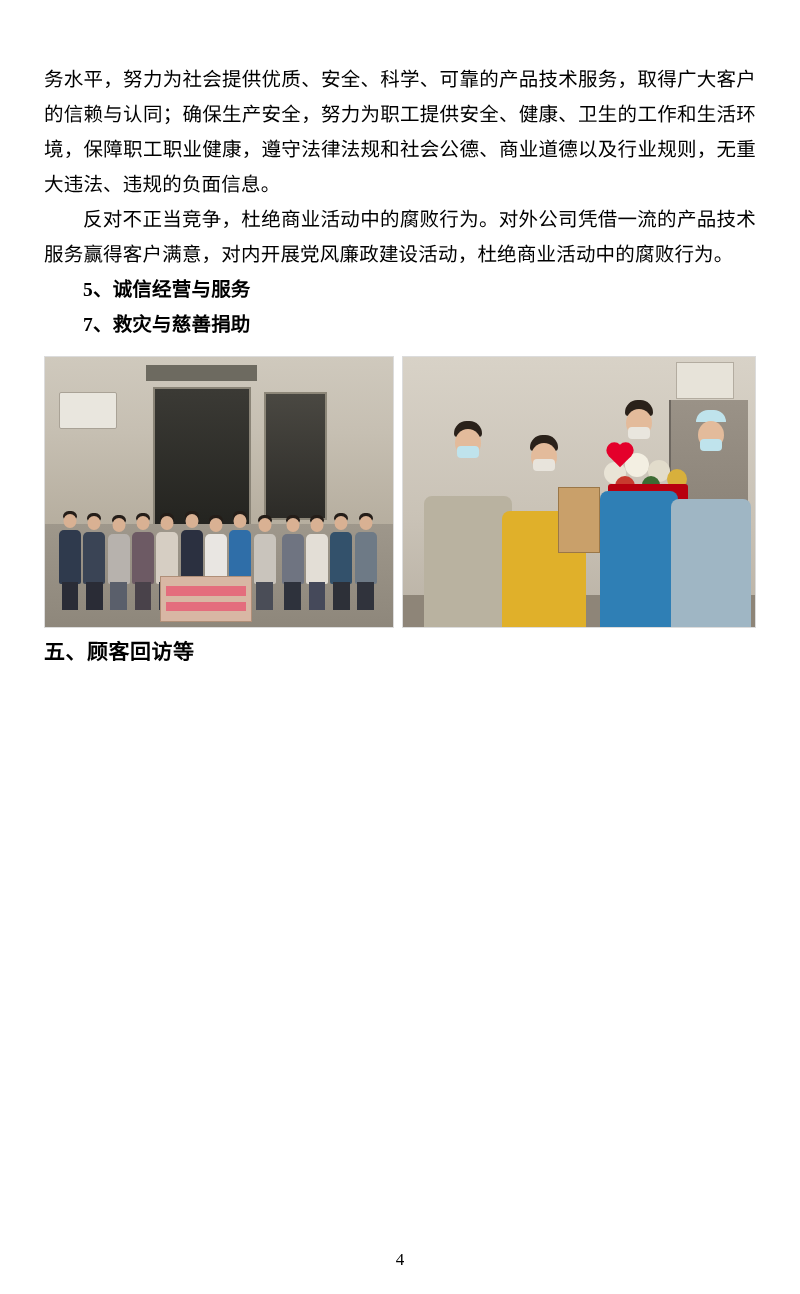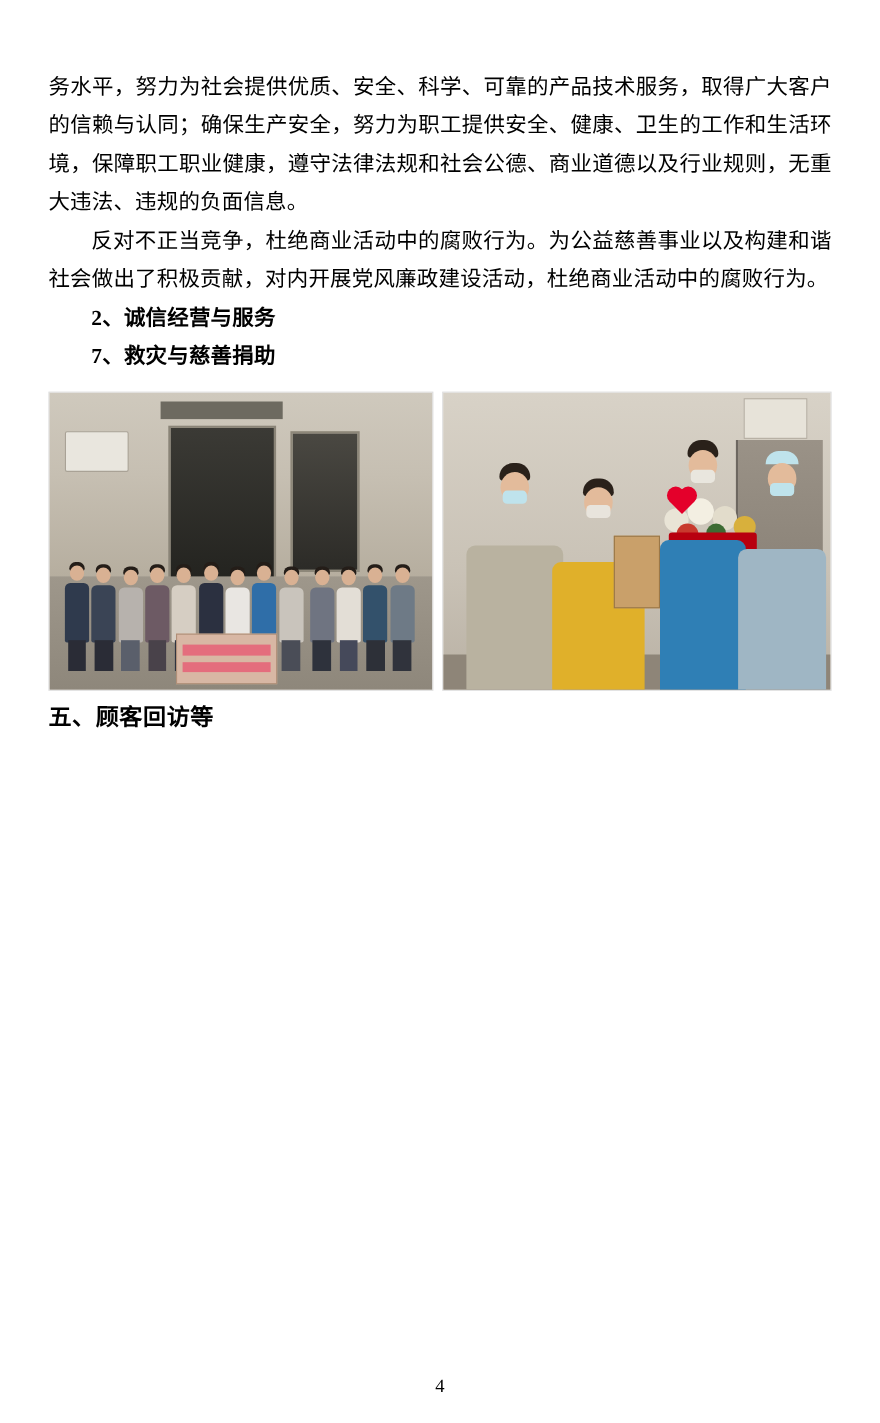--- a/index.html
+++ b/index.html
@@ -198,23 +198,23 @@
     font-family: "Liberation Serif", serif;
   }
 </style>
 </head>
 <body>
 
 <div class="page">
 
   <p class="">务水平，努力为社会提供优质、安全、科学、可靠的产品技术服务，取得广大客户的信赖与认同；确保生产安全，努力为职工提供安全、健康、卫生的工作和生活环境，保障职工职业健康，遵守法律法规和社会公德、商业道德以及行业规则，无重大违法、违规的负面信息。</p>
 
-  <p class="indent">反对不正当竞争，杜绝商业活动中的腐败行为。为公益慈善事业以及构建和谐社会做出了积极贡献，对内开展党风廉政建设活动，杜绝商业活动中的腐败行为。</p>
-
-  <h3 class="section">2、诚信经营与服务</h3>
+  <p class="indent">反对不正当竞争，杜绝商业活动中的腐败行为。对外公司凭借一流的产品技术服务赢得客户满意，对内开展党风廉政建设活动，杜绝商业活动中的腐败行为。</p>
+
+  <h3 class="section">5、诚信经营与服务</h3>
 
 
   <h3 class="section">7、救灾与慈善捐助</h3>
 
 
   <div class="figures">
 
     <div class="fig fig-left">
       <div class="ph-l-bg"></div>
       <div class="ph-l-wall"></div>

